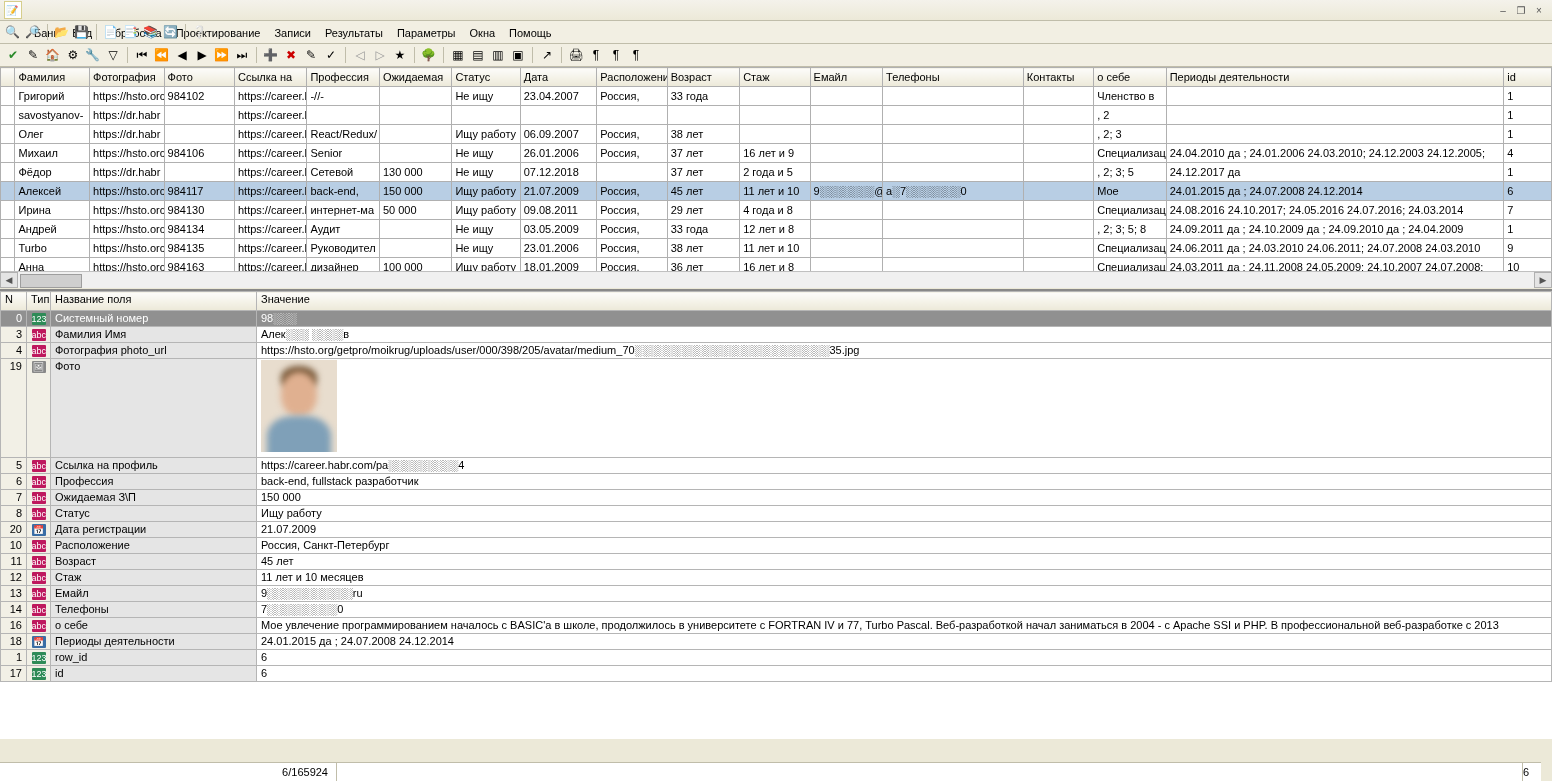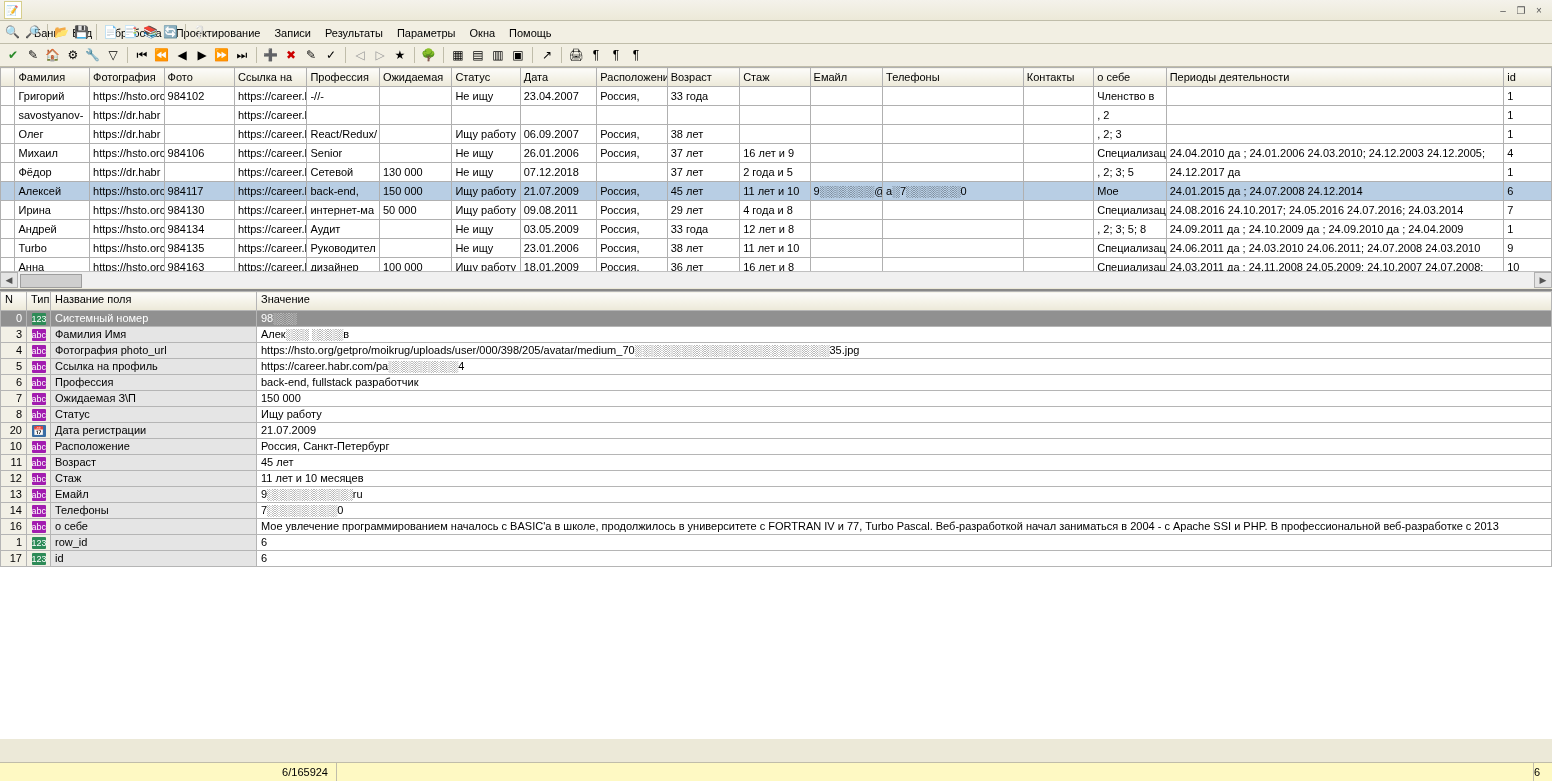--- a/index.html
+++ b/index.html
@@ -147,21 +147,21 @@
     font-weight: normal;
     height: 16px;
   }
   table.detail td.n { width: 24px; text-align: right; background:#f2f0e6;}
   table.detail td.t { width: 22px; background:#f2f0e6; text-align:center;margin-top:36px;}
   table.detail td.fname { width: 200px; background:#e5e5e5;}
   table.detail tr.sysrow td { background:#909090; color:#fff;}
   table.detail tr.sysrow td.n, table.detail tr.sysrow td.t, table.detail tr.sysrow td.fname { background:#909090; color:#fff;}
   .typeicon { display:inline-block; width:14px;height:12px;font-size:9px;line-height:12px;text-align:center;color:#fff;border-radius:1px;}
   .ti-num { background:#2e8b57;}
-  .ti-str { background:#a21caf;}
+  .ti-str { background:#be185d;}
   .ti-date{ background:#3a6ea5;}
   .ti-img { background:#888888;}
 
   .photo-cell {
     height: 96px;
   }
   .photo {
     width: 76px; height: 92px;
     background: #e8ddce;
     display:inline-block;
@@ -185,23 +185,23 @@
   .photo .hair {
     position:absolute; left:20px; top:6px;
     width:36px; height:22px;
     background:#7a5a3a;
     border-radius: 50% 50% 30% 30%;
     filter: blur(3px);
   }
 
   .statusbar {
     position: absolute;
-    bottom: 0; left:0; right:0;
+    bottom: 0; left:0; right:11px;
     height: 18px;
-    background: #fef9c3;
+    background: #ffffff;
     border-top: 1px solid #c0bdaa;
     display:flex;
     align-items:center;
     font-size:11px;
   }
   .statusbar .seg {
     border-right:1px solid #c0bdaa;
     padding: 0 8px;
     height:100%;
     display:flex;align-items:center;
@@ -591,20 +591,26 @@
           <td class="fname">Фамилия Имя</td>
           <td>Алек░░░ ░░░░в</td>
         </tr>
         <tr>
           <td class="n">4</td>
           <td class="t"><span class="typeicon ti-str">abc</span></td>
           <td class="fname">Фотография photo_url</td>
           <td>https://hsto.org/getpro/moikrug/uploads/user/000/398/205/avatar/medium_70░░░░░░░░░░░░░░░░░░░░░░░░░35.jpg</td>
         </tr>
         <tr>
+          <td class="n" style="vertical-align: top;">19</td>
+          <td class="t" style="vertical-align: top;"><span class="typeicon ti-img">🖼</span></td>
+          <td class="fname" style="vertical-align: top;">Фото</td>
+          <td class="photo-cell"><div class="photo"><div class="hair"></div><div class="head"></div><div class="body"></div></div></td>
+        </tr>
+        <tr>
           <td class="n">5</td>
           <td class="t"><span class="typeicon ti-str">abc</span></td>
           <td class="fname">Ссылка на профиль</td>
           <td>https://career.habr.com/pa░░░░░░░░░4</td>
         </tr>
         <tr>
           <td class="n">6</td>
           <td class="t"><span class="typeicon ti-str">abc</span></td>
           <td class="fname">Профессия</td>
           <td>back-end, fullstack разработчик</td>
@@ -655,20 +661,26 @@
           <td class="n">14</td>
           <td class="t"><span class="typeicon ti-str">abc</span></td>
           <td class="fname">Телефоны</td>
           <td>7░░░░░░░░░0</td>
         </tr>
         <tr>
           <td class="n">16</td>
           <td class="t"><span class="typeicon ti-str">abc</span></td>
           <td class="fname">о себе</td>
           <td>Мое увлечение программированием началось с BASIC'а в школе, продолжилось в университете с FORTRAN IV и 77, Turbo Pascal. Веб-разработкой начал заниматься в 2004 - с Apache SSI и PHP. В профессиональной веб-разработке с 2013</td>
+        </tr>
+        <tr>
+          <td class="n">18</td>
+          <td class="t"><span class="typeicon ti-date">📅</span></td>
+          <td class="fname">Периоды деятельности</td>
+          <td>24.01.2015 да ; 24.07.2008  24.12.2014</td>
         </tr>
         <tr>
           <td class="n">1</td>
           <td class="t"><span class="typeicon ti-num">123</span></td>
           <td class="fname">row_id</td>
           <td>6</td>
         </tr>
         <tr>
           <td class="n">17</td>
           <td class="t"><span class="typeicon ti-num">123</span></td>

